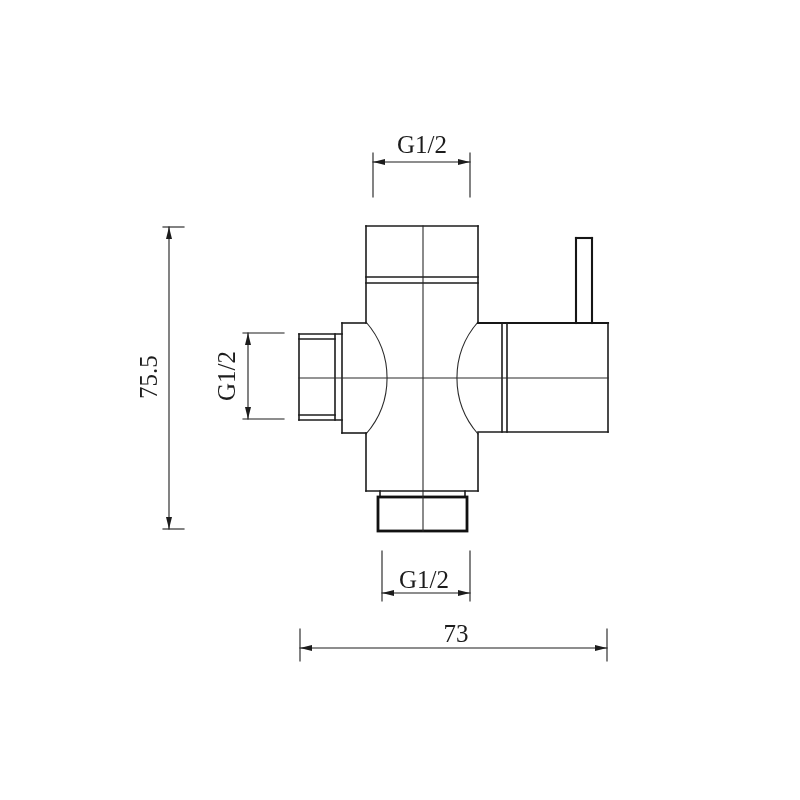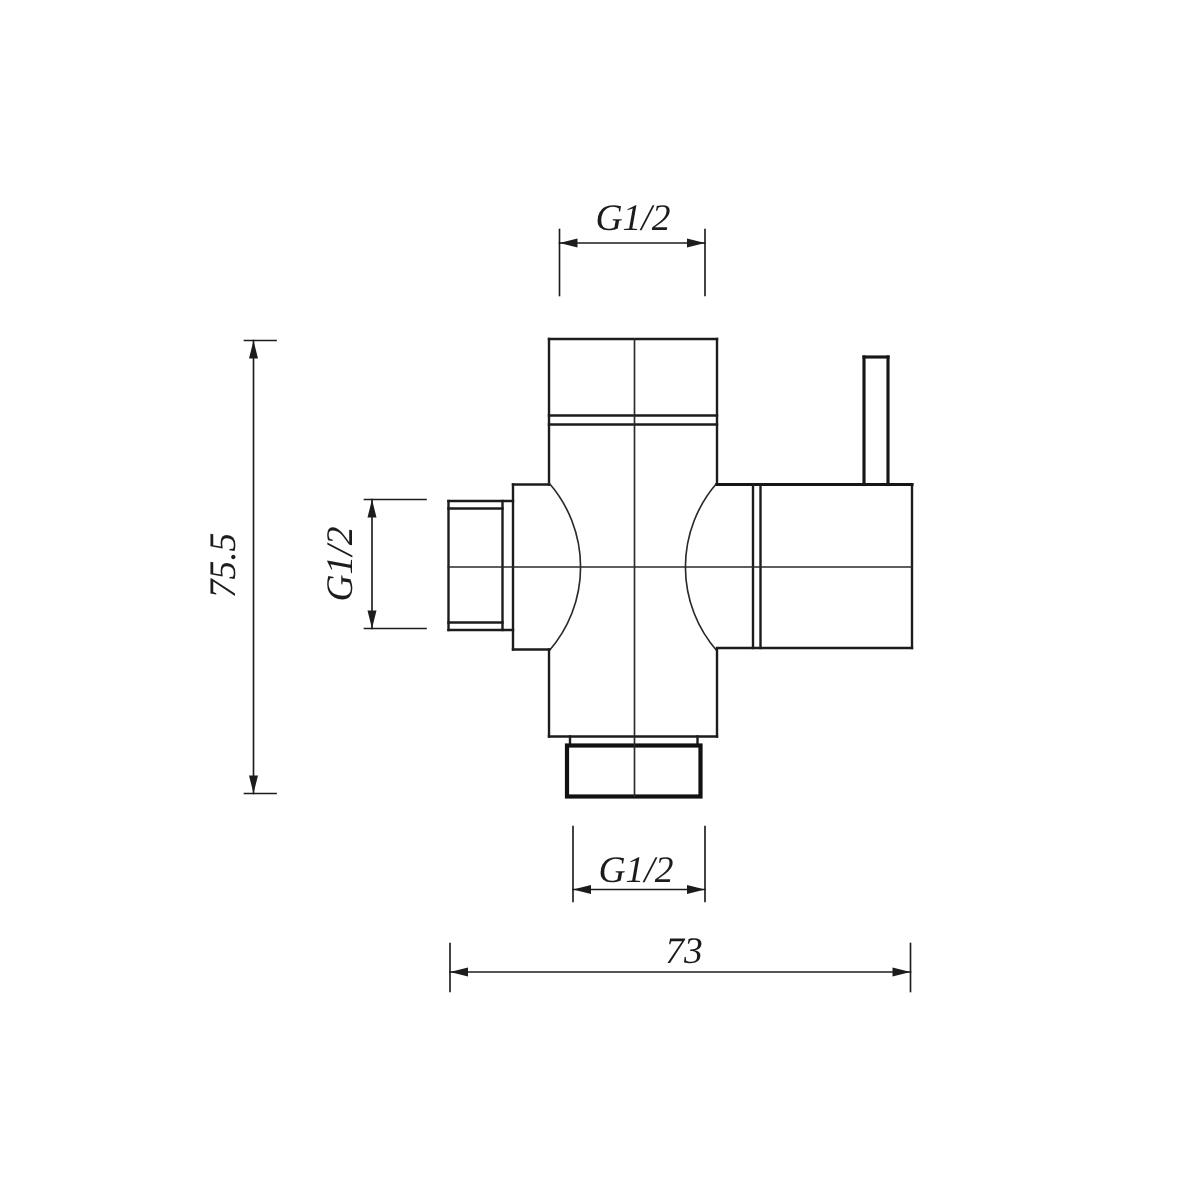--- a/index.html
+++ b/index.html
@@ -8,21 +8,20 @@
     background: #ffffff;
     width: 800px;
     height: 800px;
     overflow: hidden;
   }
   .canvas {
     width: 800px;
     height: 800px;
     position: relative;
     background: #ffffff;
-    font-style: italic;
   }
   svg { display: block; }
   .outline {
     stroke: #1c1c1c;
     stroke-width: 1.6;
     fill: none;
     stroke-linecap: square;
   }
   .outline-thick {
     stroke: #111111;

